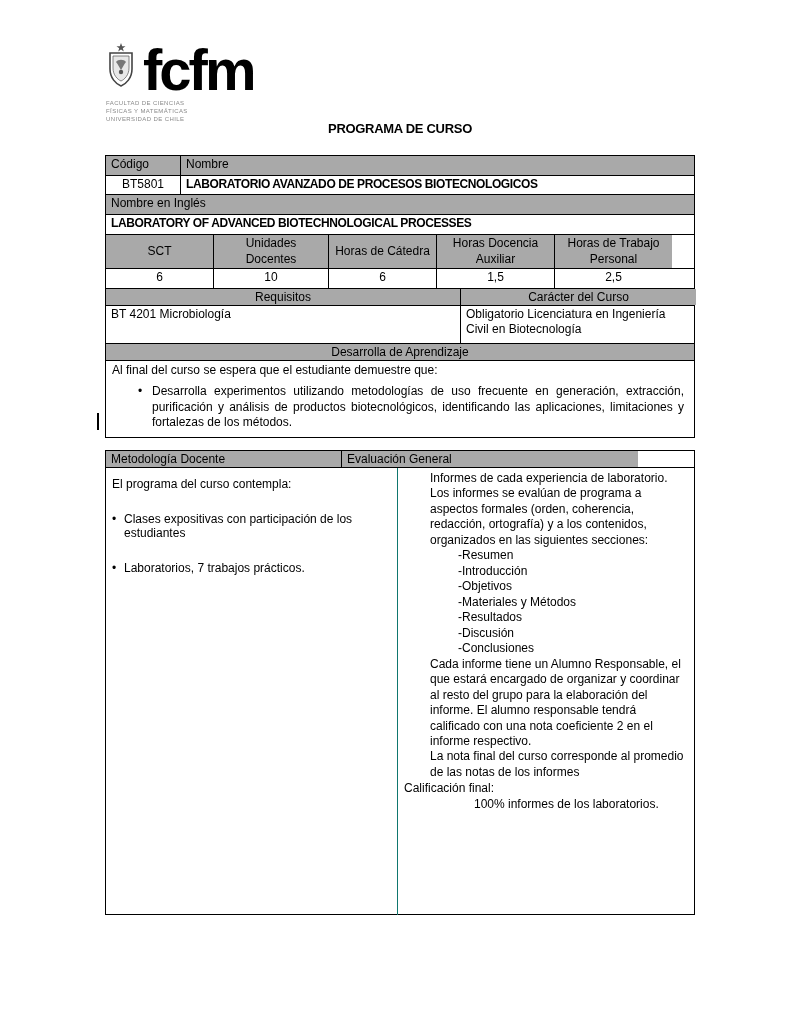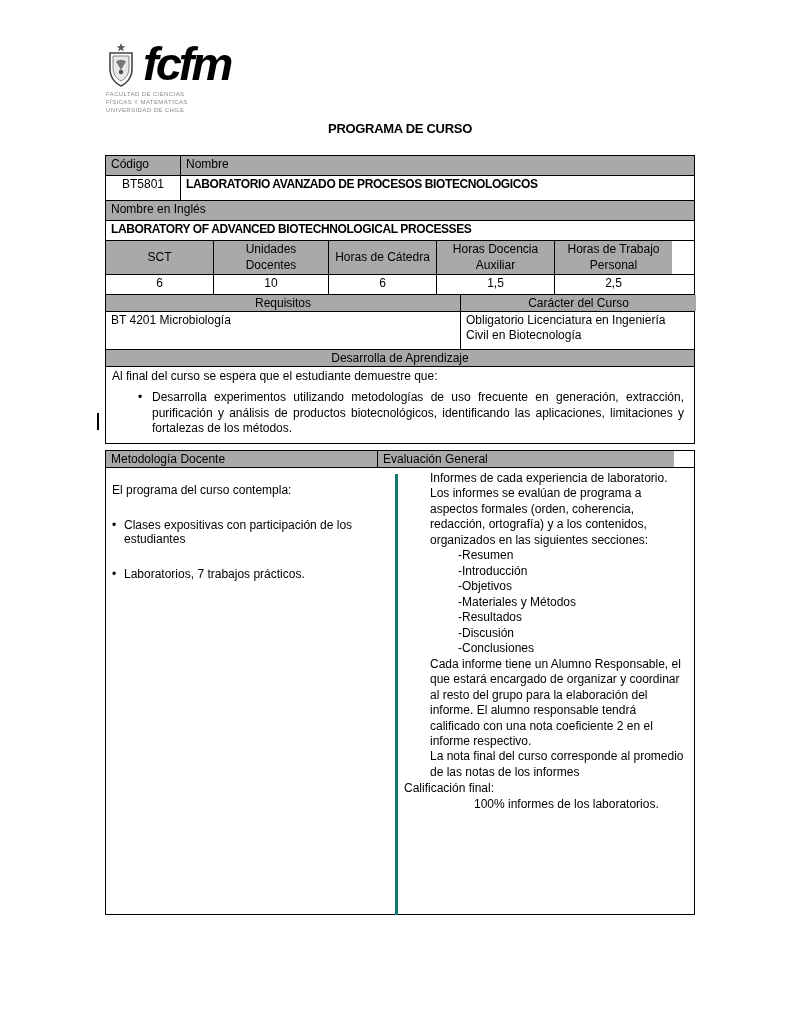--- a/index.html
+++ b/index.html
@@ -6,40 +6,40 @@
   html,body { background:#ffffff; }
   .page {
     position:relative; width:800px; height:1035px; background:#ffffff;
     font-family:"Liberation Sans", sans-serif; color:#000; overflow:hidden;
   }
 
   
   .logo { position:absolute; left:106px; top:42px; width:150px; }
   .logo-row { display:flex; align-items:flex-start; gap:7px; }
   .crest { width:30px; height:46px; }
-  .fcfm-text { font-size:47px; font-weight:bold; letter-spacing:-3px; line-height:0.95; font-style:italic; }
+  .fcfm-text { font-size:58px; font-weight:bold; letter-spacing:-3px; line-height:0.95; }
   .logo-caption { font-size:6px; color:#8a8a8a; line-height:1.3; margin-top:3px; letter-spacing:0.4px; text-transform:uppercase; }
 
   
   .doc-title { position:absolute; top:121px; left:0; width:100%; text-align:center;
                font-weight:bold; font-size:13px; letter-spacing:-0.3px; }
 
   
   .tbl { position:absolute; left:105px; width:590px; border:1px solid #000; background:#fff; }
   .row { display:flex; border-bottom:1px solid #000; }
   .row.last { border-bottom:none; }
   .cell { border-right:1px solid #000; padding:1px 5px; font-size:12px; line-height:1.28; }
   .cell.endc { border-right:none; }
   .hdr { background:#a9a9a9; }
   .b { font-weight:bold; }
   .ctr { text-align:center; }
   .vctr { display:flex; align-items:center; justify-content:center; text-align:center; }
 
   
-  .h20 { height:20px; } .h21 { height:25px; } .h34 { height:34px; }
+  .h20 { height:20px; } .h21 { height:19px; } .h34 { height:34px; }
   .h17 { height:17px; } .h38 { height:38px; } .h76 { height:76px; }
 
   
   .w75  { width:75px;  flex:none; }
   .w120 { width:108px; flex:none; }
   .w115 { width:115px; flex:none; }
   .w118 { width:118px; flex:none; }
   .w117 { width:117px; flex:none; }
   .w355 { width:355px; flex:none; }
   .w235 { width:235px; flex:none; }
@@ -49,23 +49,23 @@
   .name-cell { letter-spacing:-0.4px; white-space:nowrap; overflow:hidden; }
 
   .res-body { padding:2px 6px; font-size:12px; }
   .res-bullet { display:flex; margin-top:6px; }
   .res-bullet .dot { width:14px; margin-left:26px; flex:none; }
   .res-bullet .txt { flex:1; text-align:justify; padding-right:4px; }
 
   
   .tbl2 { top:450px; height:465px; }
   .tbl2 .row-body { display:flex; height:447px; }
-  .col-left  { width:292px; flex:none; border-right:3px solid #0f766e; padding:7px 6px; font-size:12px;margin-top:6px; }
+  .col-left  { width:292px; flex:none; border-right:1px solid #0f766e; padding:7px 6px; font-size:12px; }
   .col-right { width:296px; flex:none; padding:3px 6px; font-size:12px; line-height:1.29; }
-  .hdr-left  { width:272px; flex:none; }
+  .hdr-left  { width:236px; flex:none; }
   .hdr-right { width:296px; flex:none; }
 
   .mi { margin-top:2px; }
   .m-bullet { display:flex; margin-top:21px; }
   .m-bullet .dot { width:12px; flex:none; }
   .m-bullet .txt { flex:1; }
 
   .ev-block { padding-left:26px; }
   .ev-p { margin:0; }
   .ev-sections { padding-left:28px; }

